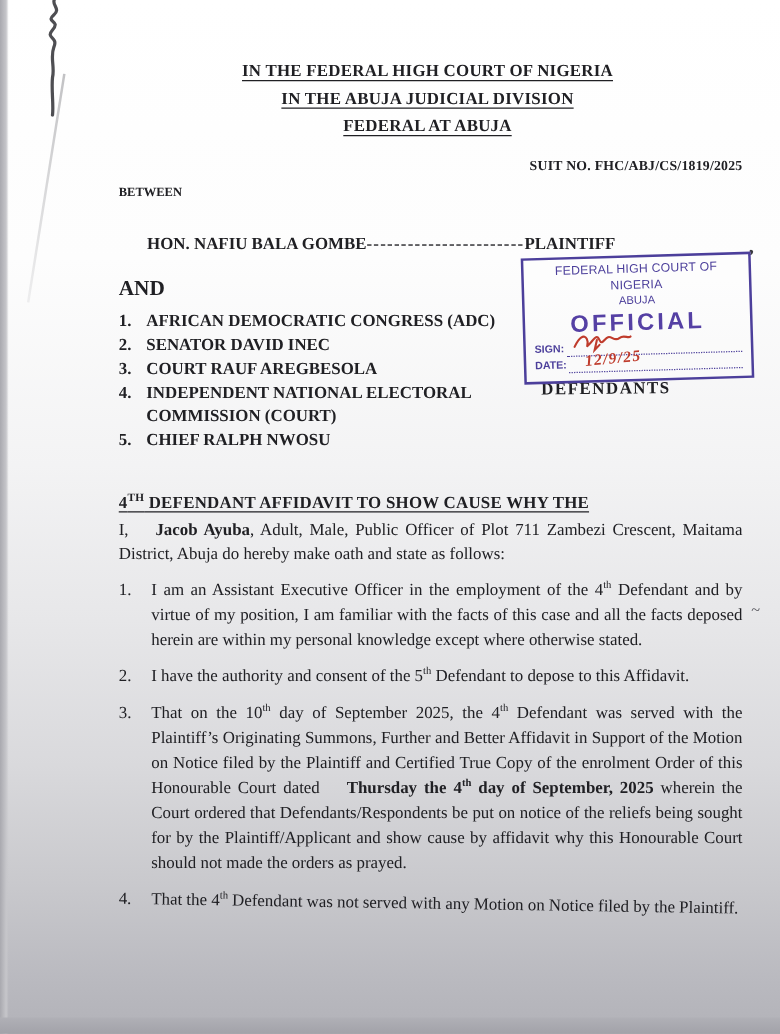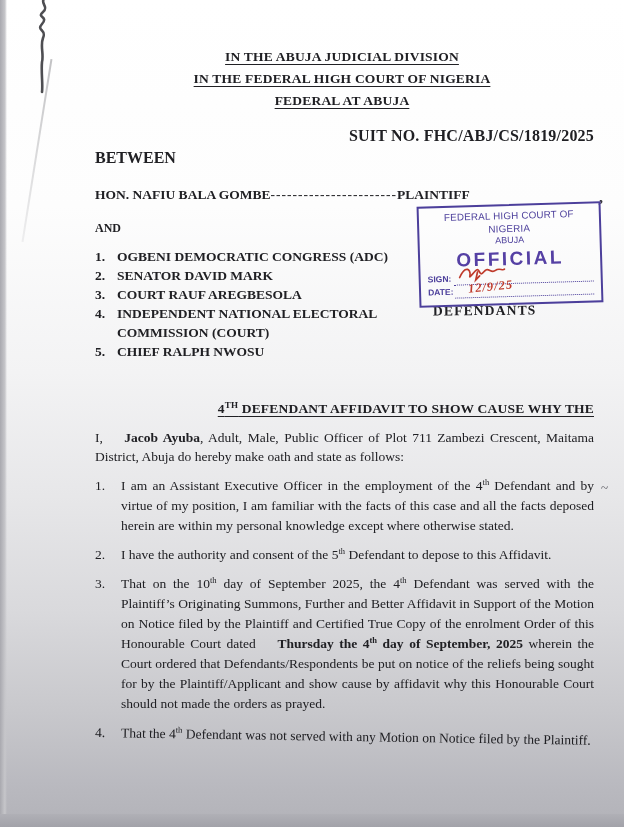--- a/index.html
+++ b/index.html
@@ -31,30 +31,30 @@
     text-align:center;font-weight:bold;font-size:13.5px;
     letter-spacing:.2px;line-height:22px;
   }
   .uline{
     text-decoration:underline;
     text-decoration-thickness:1.4px;
     text-underline-offset:3px;
   }
   .suit-no{
     position:absolute;top:127px;right:30px;
-    font-weight:bold;font-size:16px;letter-spacing:.2px;margin-left:25px;
-  }
-  .between{position:absolute;top:149px;left:95px;font-weight:bold;font-size:16px;}
+    font-weight:bold;font-size:11px;letter-spacing:.2px;margin-left:25px;
+  }
+  .between{position:absolute;top:149px;left:95px;font-weight:bold;font-size:10px;}
   .party-line{
     position:absolute;top:187px;left:95px;width:420px;
-    display:flex;justify-content:flex-start;align-items:baseline;
+    display:flex;justify-content:center;align-items:baseline;
     font-weight:bold;font-size:13.5px;
   }
   .party-dashes{letter-spacing:1px;font-weight:bold;color:#2a2a2e;}
-  .and-label{position:absolute;top:221px;left:95px;font-weight:bold;font-size:12px;}
+  .and-label{position:absolute;top:221px;left:95px;font-weight:bold;font-size:17px;}
   
   .def-list{position:absolute;top:247px;left:95px;width:330px;font-weight:bold;font-size:13.5px;}
   .def-row{display:flex;line-height:19px;}
   .def-num{width:22px;flex:none;}
   .def-name{flex:1;}
   .defendants-label{
     position:absolute;top:303px;left:433px;
     font-weight:bold;font-size:13.5px;letter-spacing:1.2px;
     transform:rotate(-.6deg);
   }
@@ -78,21 +78,21 @@
   .stamp-leader{flex:1;border-bottom:1.6px dotted #4c3f9b;margin-left:2px;height:10px;}
   .stamp-sig{position:absolute;left:28px;top:-9px;}
   .stamp-date-val{
     position:absolute;left:40px;top:-4px;
     color:#bf3b2c;font-size:12.5px;font-weight:bold;font-style:italic;
     font-family:"Liberation Serif", serif;transform:rotate(-4deg);letter-spacing:1px;
   }
   
   .aff{position:absolute;top:389px;left:95px;right:30px;font-size:13.5px;}
   .aff-title{
-    text-align:right;font-weight:bold;line-height:30px;letter-spacing:.2px;
+    text-align:left;font-weight:bold;line-height:17px;letter-spacing:.2px;
   }
   .aff-title sup{font-size:9px;}
   .intro{margin-top:4px;text-align:justify;line-height:19px;}
   .plist{margin-top:10px;}
   .pitem{display:flex;margin-bottom:9px;}
   .pnum{width:26px;flex:none;line-height:20px;}
   .ptext{flex:1;text-align:justify;line-height:20px;}
   .pitem sup{font-size:8.5px;line-height:0;}
   .pitem-last{transform:rotate(.9deg);transform-origin:0 50%;}
   b{font-weight:bold;margin-left:16px;}
@@ -112,45 +112,45 @@
 <div class="scan">
 
   <svg class="scribble" width="40" height="110" viewBox="0 0 40 110">
     <path d="M30 0 C22 8 34 10 27 16 C20 22 33 20 26 28 C20 35 31 33 27 42 C24 50 28 58 26 66 C25 76 27 88 26 96" fill="none" stroke="#35353a" stroke-width="2.6" stroke-linecap="round" opacity="0.88"></path>
   </svg>
   <div class="crease"></div>
   <span class="mark-apostrophe">’</span>
   <span class="mark-tilde">~</span>
 
   <div class="header">
+    <div><span class="uline">IN THE FEDERAL HIGH COURT OF NIGERIA</span></div>
     <div><span class="uline">IN THE ABUJA JUDICIAL DIVISION</span></div>
-    <div><span class="uline">IN THE FEDERAL HIGH COURT OF NIGERIA</span></div>
     <div><span class="uline">FEDERAL AT ABUJA</span></div>
   </div>
 
   <div class="suit-no">SUIT NO. FHC/ABJ/CS/1819/2025</div>
 
   <div class="between">BETWEEN</div>
 
   <div class="party-line">
     <span>HON. NAFIU BALA GOMBE</span>
     <span class="party-dashes">-----------------------</span>
     <span>PLAINTIFF</span>
   </div>
 
   <div class="and-label">AND</div>
 
   <div class="def-list">
     <div class="def-row">
       <span class="def-num">1.</span>
-      <span class="def-name">OGBENI DEMOCRATIC CONGRESS (ADC)</span>
+      <span class="def-name">AFRICAN DEMOCRATIC CONGRESS (ADC)</span>
     </div>
     <div class="def-row">
       <span class="def-num">2.</span>
-      <span class="def-name">SENATOR DAVID MARK</span>
+      <span class="def-name">SENATOR DAVID INEC</span>
     </div>
     <div class="def-row">
       <span class="def-num">3.</span>
       <span class="def-name">COURT RAUF AREGBESOLA</span>
     </div>
     <div class="def-row">
       <span class="def-num">4.</span>
       <span class="def-name">INDEPENDENT NATIONAL ELECTORAL COMMISSION (COURT)</span>
     </div>
     <div class="def-row">

